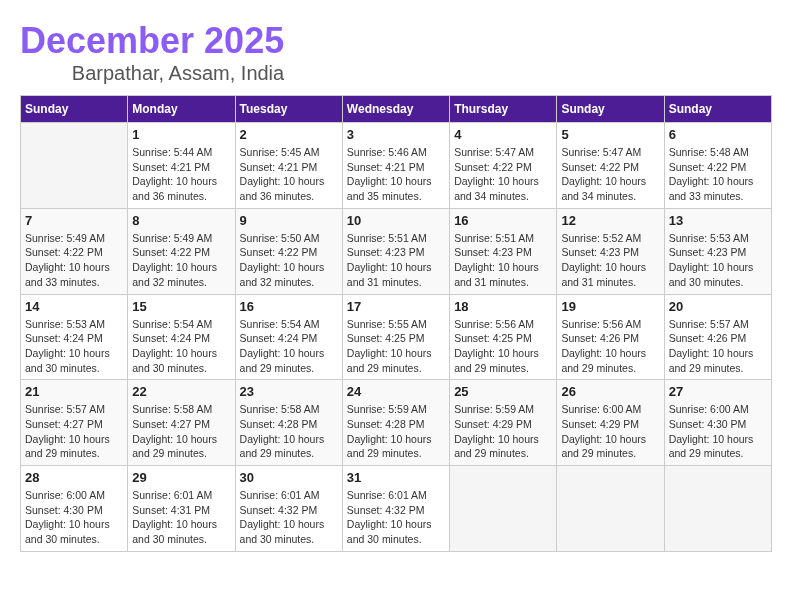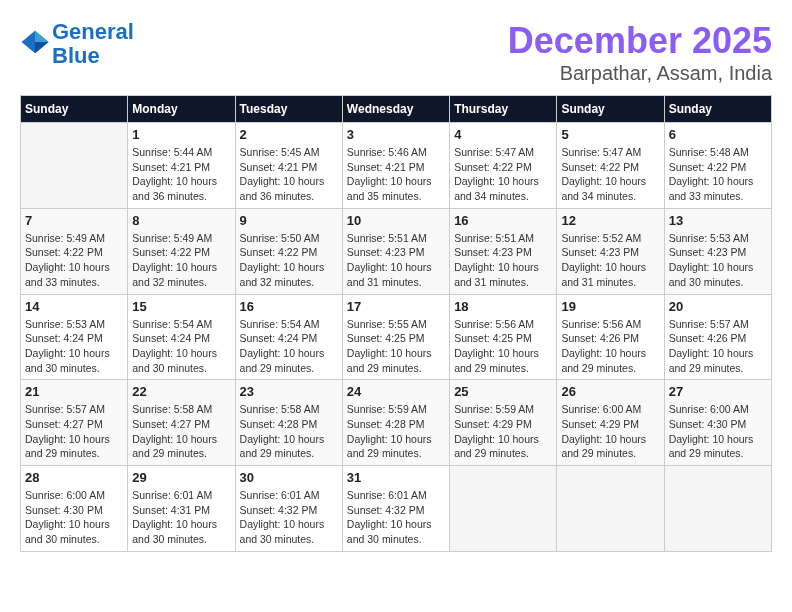--- a/index.html
+++ b/index.html
@@ -47,21 +47,21 @@
     .location-title {
       font-size: 20px;
       color: #555;
     }
     .calendar {
       width: 100%;
       border-collapse: collapse;
       font-size: 11px;
     }
     .calendar th {
-      background-color: #0f172a;
+      background-color: #4c1d95;
       color: white;
       padding: 6px 4px;
       text-align: left;
       font-size: 12px;
       border: 1px solid #ccc;
     }
     .calendar td {
       border: 1px solid #ccc;
       vertical-align: top;
       padding: 4px;
@@ -84,35 +84,20 @@
       font-size: 10.5px;
     }
     .empty-cell {
       background: #f5f5f5 !important;
     }
   </style>
 </head>
 <body>
 
 <div class="header">
-  <div class="logo">
-    <svg class="logo-icon" viewBox="0 0 40 40">
-      <polygon points="20,5 38,20 20,35 2,20" fill="#1a6fc4"></polygon>
-      <polygon points="20,5 38,20 20,20" fill="#3a9fd4"></polygon>
-      <polygon points="20,20 38,20 20,35" fill="#0d4fa0"></polygon>
-    </svg>
-    <div>
-      <div class="logo-text">
-        <span>General</span>
-      </div>
-      <div class="logo-text">
-        <span>Blue</span>
-      </div>
-    </div>
-  </div>
   <div class="title-block">
     <div class="month-title">December 2025</div>
     <div class="location-title">Barpathar, Assam, India</div>
   </div>
 </div>
 
 <table class="calendar">
   <thead>
     <tr>
     <th>Sunday</th>

